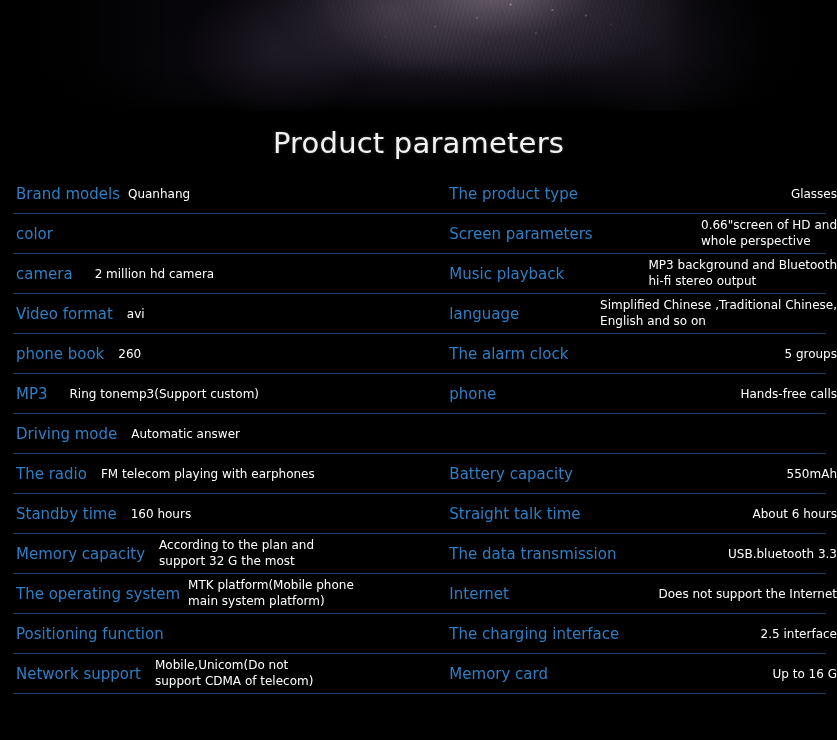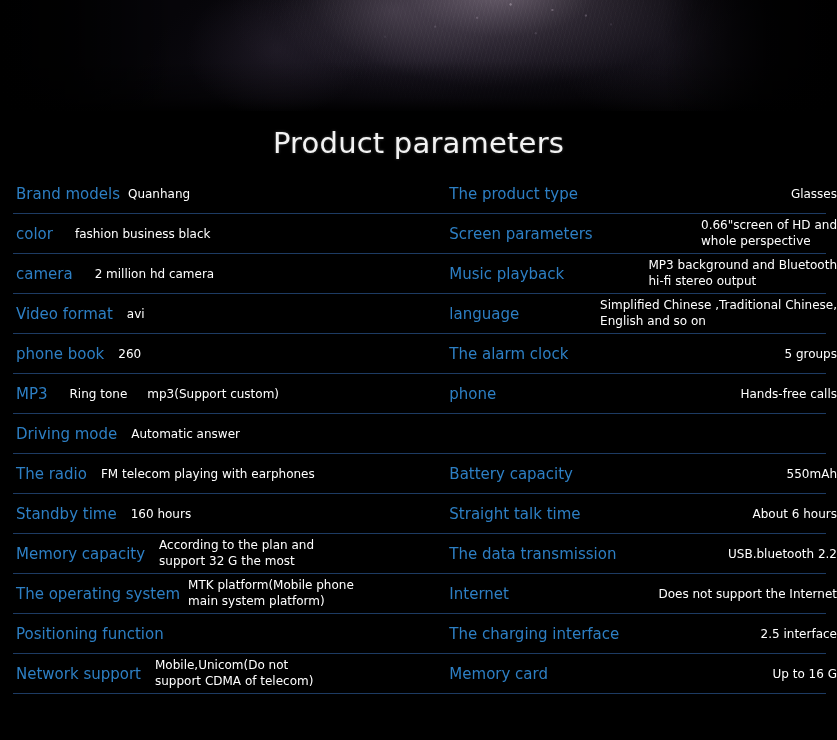--- a/index.html
+++ b/index.html
@@ -132,21 +132,21 @@
   }
   .val.two { line-height: 15.5px; }
   .val .l2 { display: block; }
 
   
   .gap-s  { margin-left: 8px; }
   .gap-m  { margin-left: 14px; }
   .gap-l  { margin-left: 22px; }
   .gap-xl { }
 
-  .mid { margin-left: 20px; }
+  .mid { }
 </style>
 </head>
 <body>
 
 <div id="page">
 
   <div id="banner">
     <div class="grainA"></div>
     <div class="grainB"></div>
     <div class="grainC"></div>
@@ -163,21 +163,20 @@
           <span class="val gap-s">Quanhang</span>
         </div>
         <div class="cell right">
           <span class="lbl">The product type</span>
           <span class="val gap-s">Glasses</span>
         </div>
       </div>
       <div class="row">
         <div class="cell left">
           <span class="lbl">color</span>
-          <span class="val gap-l">fashion business black</span>
         </div>
         <div class="cell right">
           <span class="lbl">Screen parameters</span>
           <span class="val gap-m two">
             <span class="l2">0.66"screen of HD and</span>
             <span class="l2">whole perspective</span>
           </span>
         </div>
       </div>
       <div class="row">
@@ -256,21 +255,21 @@
       <div class="row">
         <div class="cell left">
           <span class="lbl">Memory capacity</span>
           <span class="val gap-m two">
             <span class="l2">According to the plan and</span>
             <span class="l2">support 32 G the most</span>
           </span>
         </div>
         <div class="cell right">
           <span class="lbl">The data transmission</span>
-          <span class="val gap-m">USB.bluetooth 2.2</span>
+          <span class="val gap-m">USB.bluetooth 3.3</span>
         </div>
       </div>
       <div class="row">
         <div class="cell left">
           <span class="lbl">The operating system</span>
           <span class="val gap-s two">
             <span class="l2">MTK platform(Mobile phone</span>
             <span class="l2">main system platform)</span>
           </span>
         </div>

